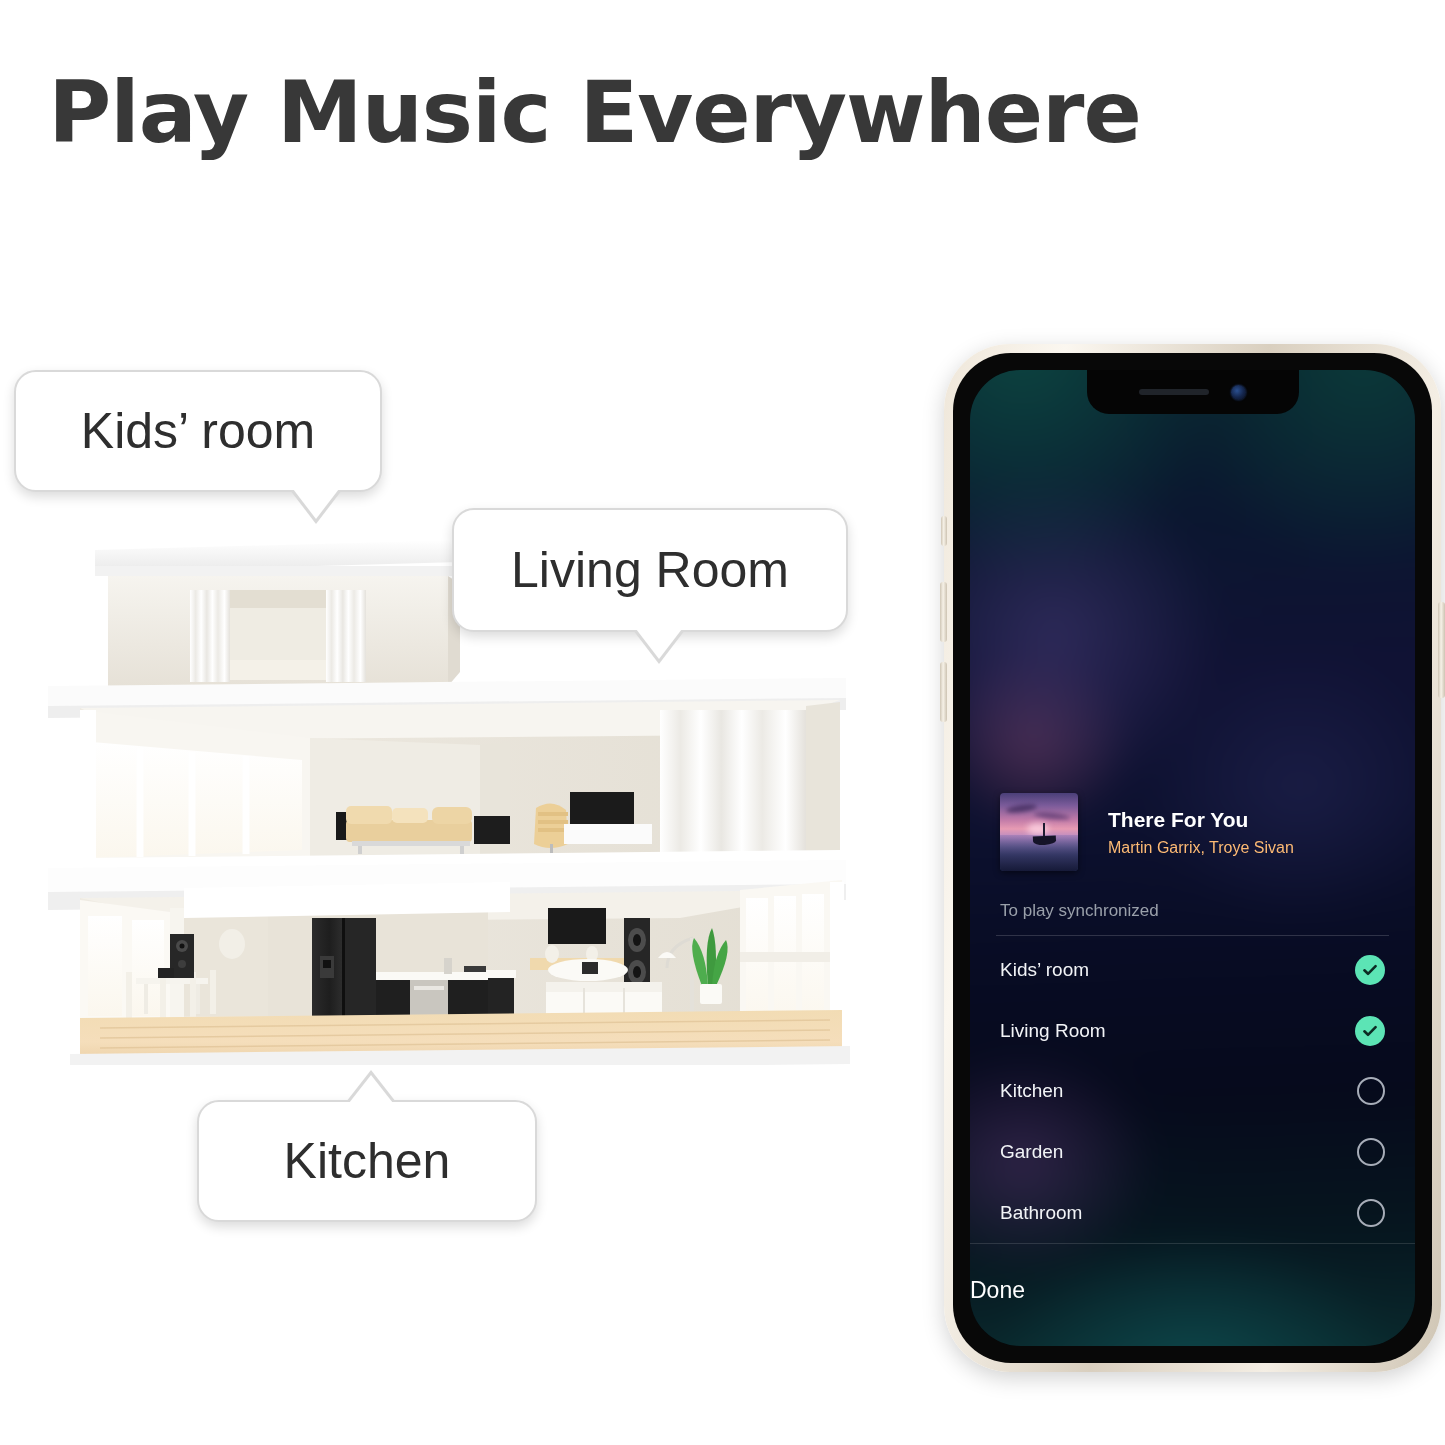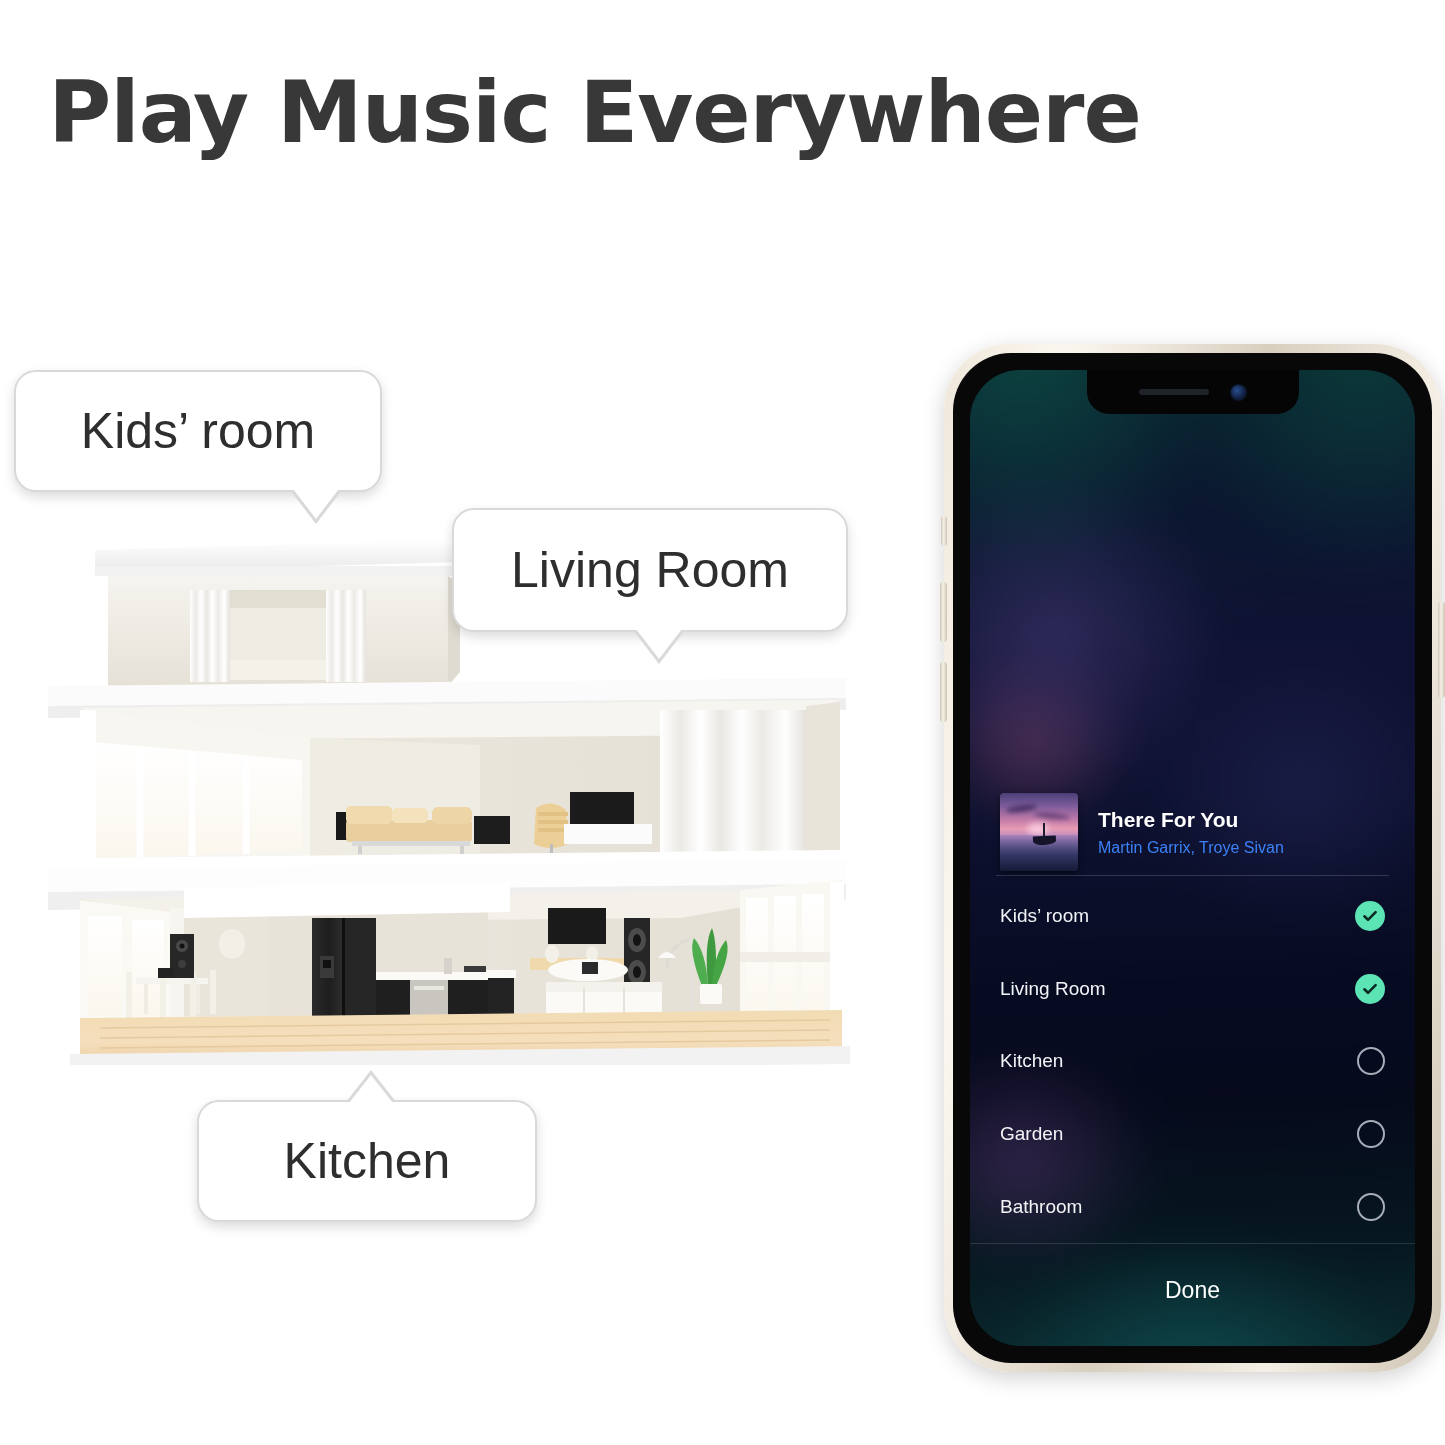--- a/index.html
+++ b/index.html
@@ -196,21 +196,21 @@
     z-index: 3;
     display: flex;
     flex-direction: column;
     color: #fff;
   }
   .np-spacer { flex: 0 0 419px; }
 
   .now-playing {
     display: flex;
     align-items: center;
-    gap: 20px;
+    gap: 30px;
     padding: 0 30px;
     height: 86px;
     flex: 0 0 auto;
   }
   .album-art {
     width: 78px; height: 78px;
     border-radius: 4px;
     flex: 0 0 auto;
     overflow: hidden;
     box-shadow: 0 2px 6px rgba(0,0,0,0.5);
@@ -262,21 +262,21 @@
   .track-title {
     font-size: 21px;
     font-weight: 700;
     line-height: 1.2;
     color: #ffffff;
     white-space: nowrap;
   }
   .track-artist {
     font-size: 16px;
     font-weight: 400;
-    color: #3b82f6;
+    color: #fdba74;
     margin-top: 7px;
     white-space: nowrap;
   }
 
   .section-label {
     padding: 26px 30px 14px 30px;
     font-size: 17px;
     color: #9aa0aa;
     flex: 0 0 auto;
   }
@@ -325,21 +325,20 @@
 
   .bottom-divider {
     height: 1px;
     background: rgba(255,255,255,0.13);
     flex: 0 0 auto;
   }
   .done-bar {
     flex: 0 0 92px;
     display: flex;
     align-items: center;
-    justify-content: center;
     padding-bottom: 10px;
   }
   .done-label {
     font-size: 23px;
     color: #ffffff;
     font-weight: 400;
   }
 
   
   .btn-side {
@@ -629,20 +628,21 @@
             <div class="aa-water"></div>
             <div class="aa-mast"></div>
             <div class="aa-boat"></div>
           </div>
           <div class="track-meta">
             <div class="track-title">There For You</div>
             <div class="track-artist">Martin Garrix, Troye Sivan</div>
           </div>
         </div>
 
+        <div class="section-label">To play synchronized</div>
         <div class="divider"></div>
 
         <div class="room-list">
 
           <div class="room-row">
             <span class="room-name">Kids’ room</span>
             <span class="check-on">
               <svg width="18" height="18" viewBox="0 0 18 18" aria-hidden="true">
                 <path d="M3.4 9.3 L7 12.8 L14.6 5.2" fill="none" stroke="#0c2b24" stroke-width="2.6" stroke-linecap="round" stroke-linejoin="round"></path>
               </svg>

